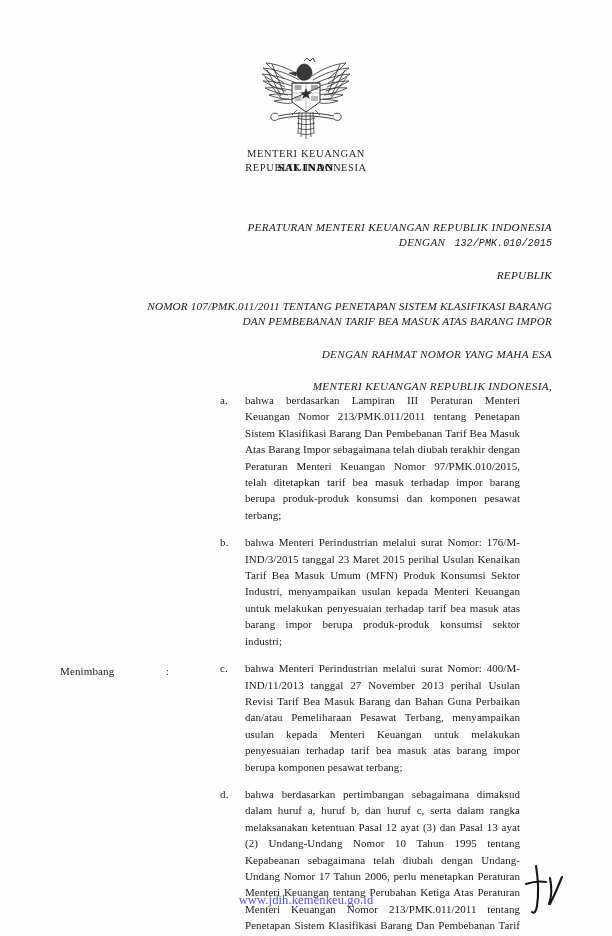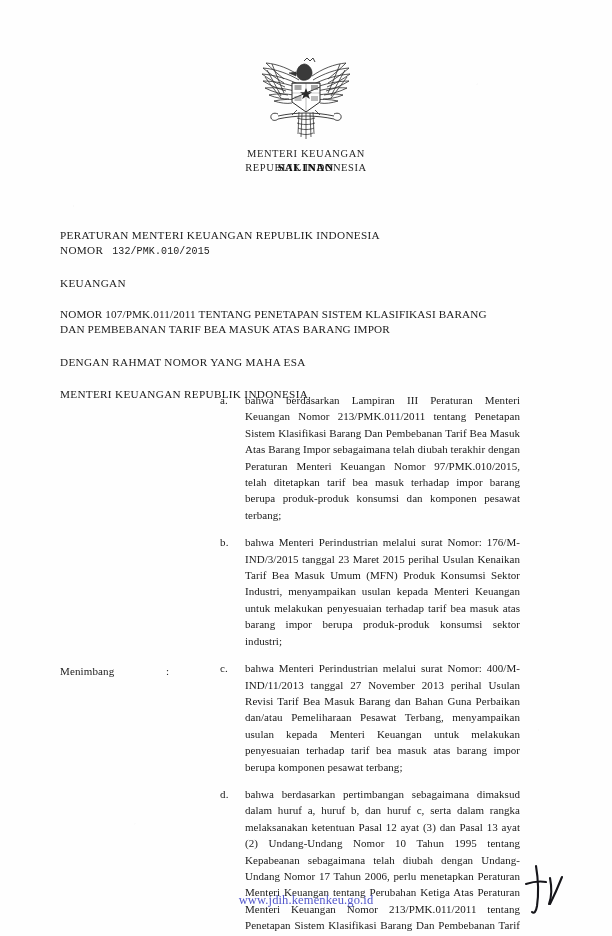--- a/index.html
+++ b/index.html
@@ -69,24 +69,25 @@
     text-align: center;
     font-size: 11px;
     font-weight: bold;
     letter-spacing: 0.09em;
     color: #111;
   }
 
   
   .title-block {
     position: absolute;
-    top: 228px;
+    top: 220px;
     left: 60px;
     width: 492px;
-    text-align: left;
+    text-align: right;
+    font-style: italic;
   }
   .t-line {
     font-size: 11.2px;
     line-height: 15px;
     letter-spacing: 0.028em;
     color: #202020;
     white-space: nowrap;
   }
   .nomor-line {
     font-size: 11.2px;
@@ -276,24 +277,24 @@
 
   <div class="masthead">
     <div class="ln">MENTERI KEUANGAN</div>
     <div class="ln">REPUBLIK  INDONESIA</div>
   </div>
   <div class="salinan">SALINAN</div>
 
   <div class="title-block">
     <div class="t-line">PERATURAN MENTERI KEUANGAN REPUBLIK INDONESIA</div>
     <div class="nomor-line">
-      <span>NOMOR</span><span class="nomor-val">132/PMK.010/2015</span>
+      <span>DENGAN</span><span class="nomor-val">132/PMK.010/2015</span>
     </div>
     <div class="gap-a"></div>
-    <div class="t-line">KEUANGAN</div>
+    <div class="t-line">REPUBLIK</div>
     <div class="gap-b"></div>
     <div class="t-sub">NOMOR 107/PMK.011/2011 TENTANG PENETAPAN SISTEM KLASIFIKASI BARANG</div>
     <div class="t-sub">DAN PEMBEBANAN TARIF BEA MASUK ATAS BARANG IMPOR</div>
     <div class="gap-c"></div>
     <div class="t-line">DENGAN RAHMAT NOMOR YANG MAHA ESA</div>
     <div class="gap-d"></div>
     <div class="t-line">MENTERI KEUANGAN REPUBLIK INDONESIA,</div>
   </div>
 
   <div class="considering">

